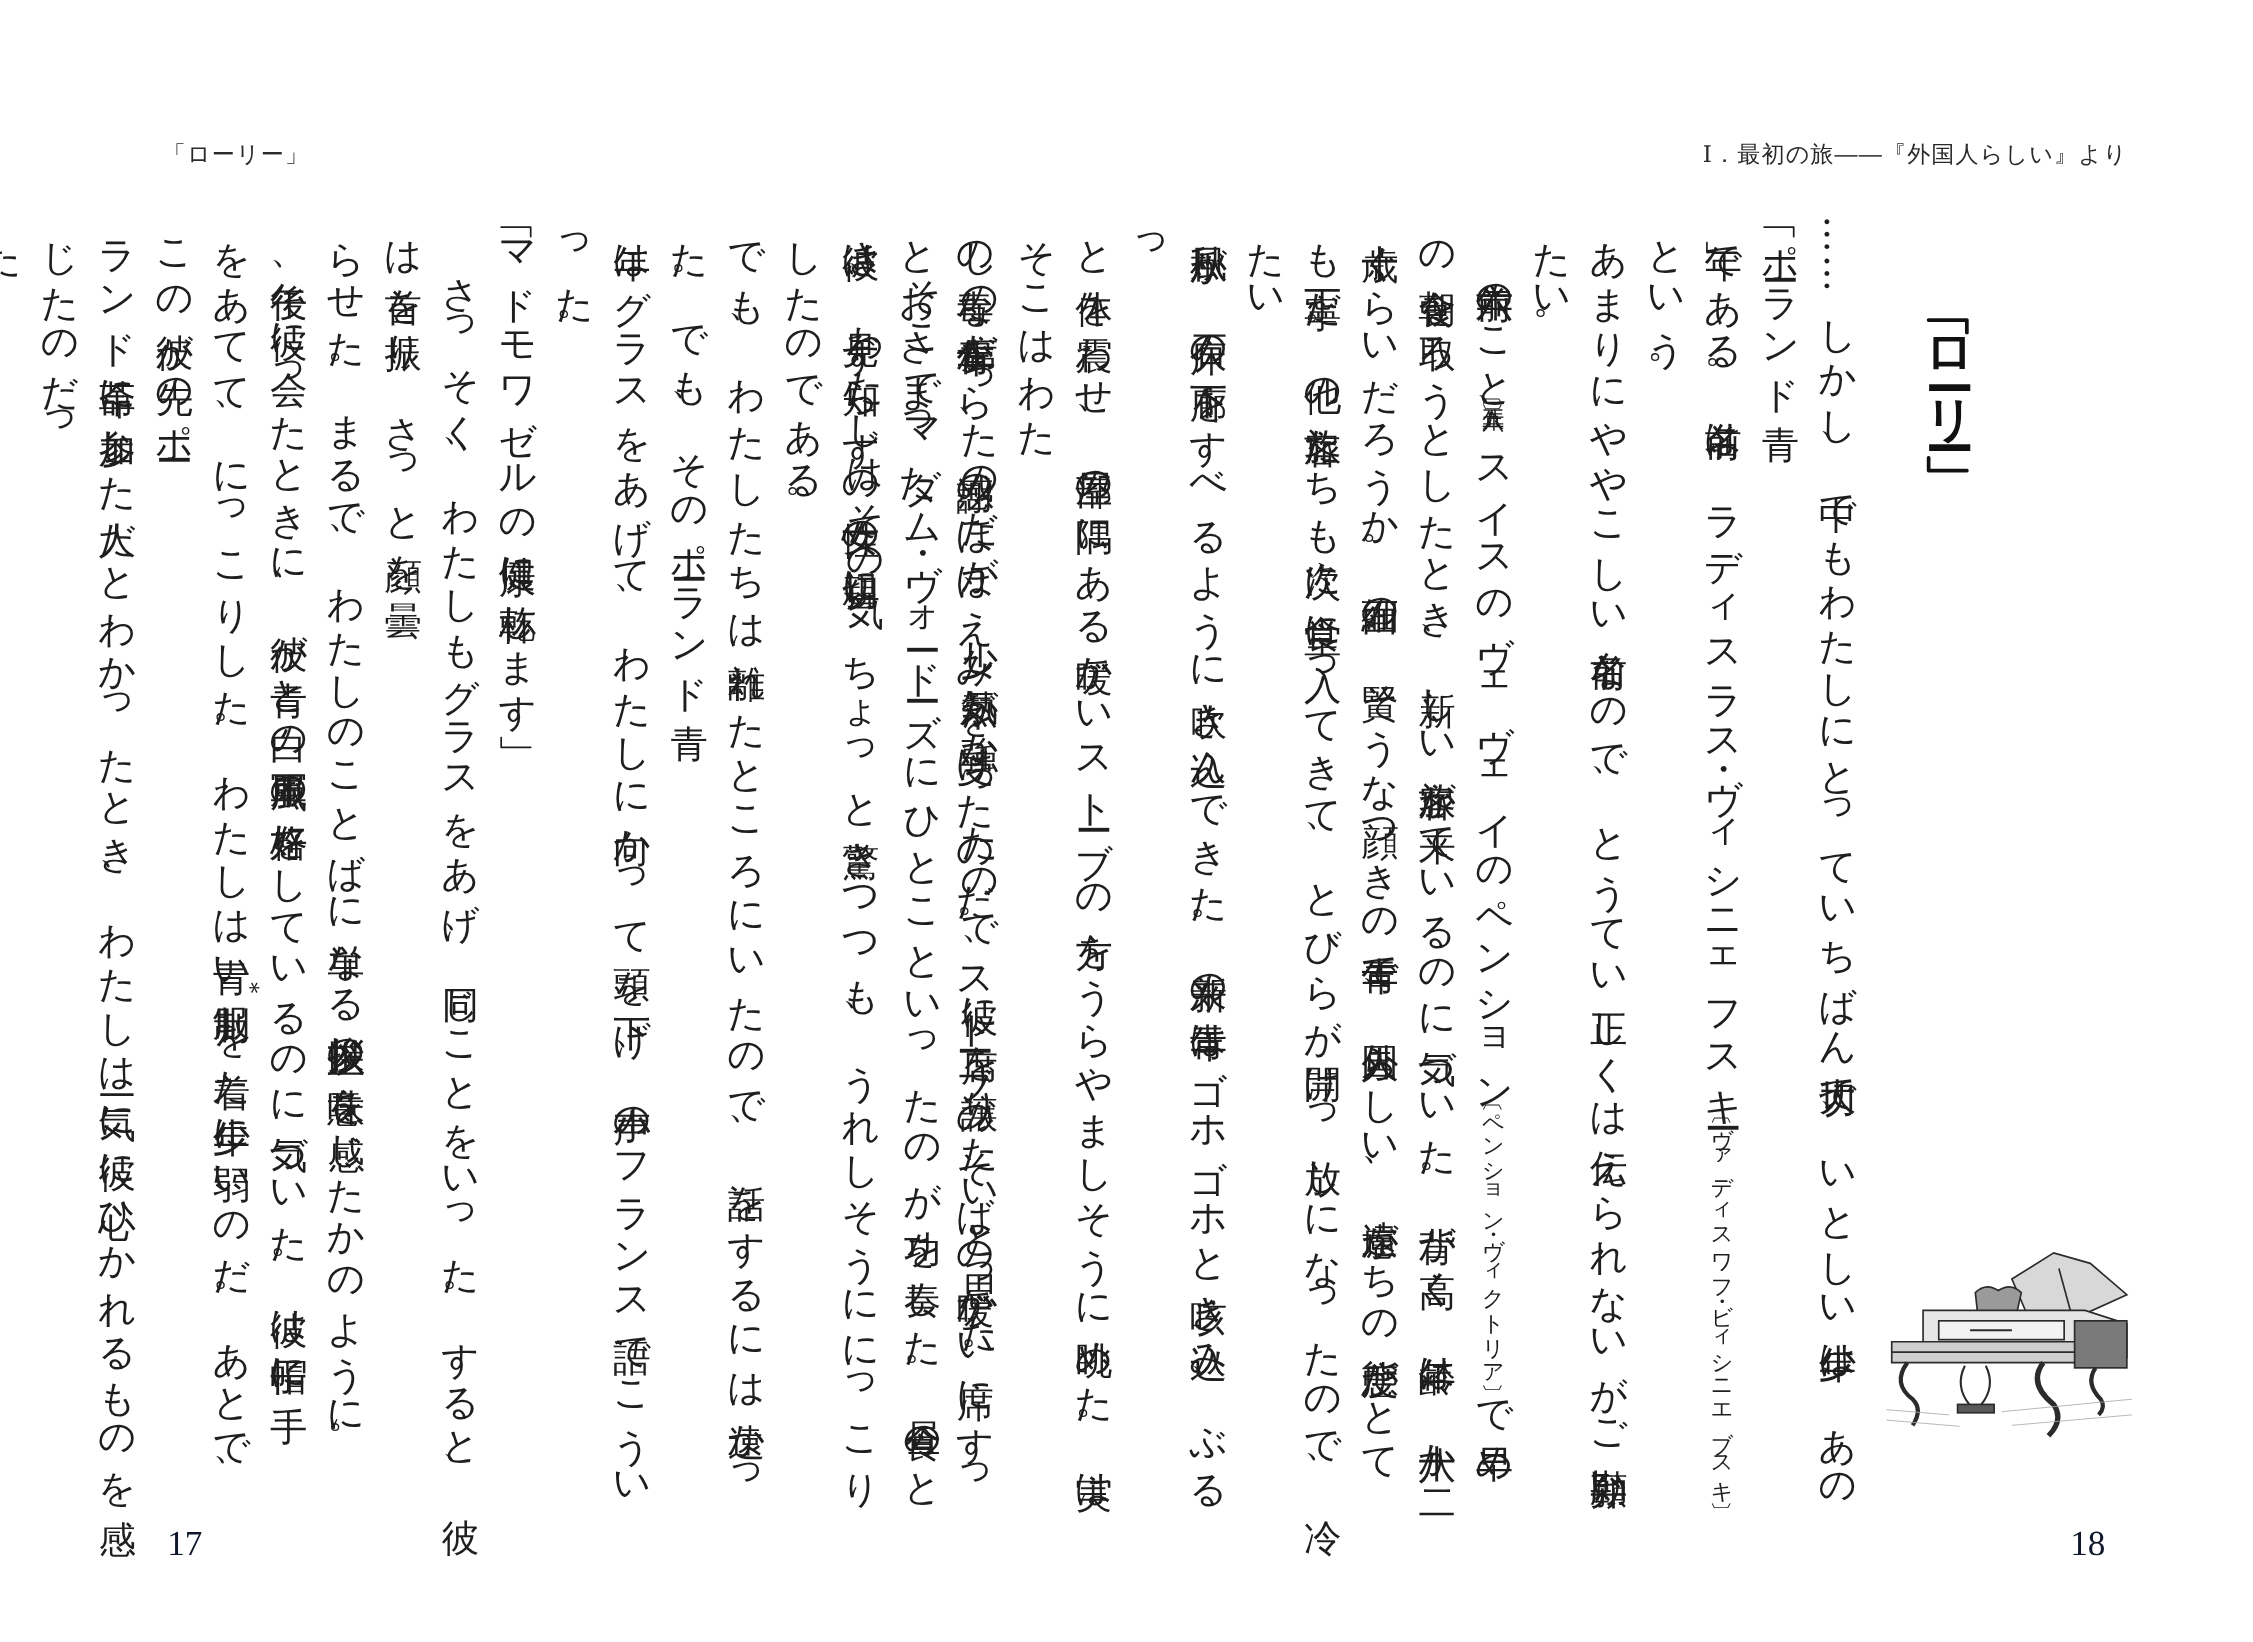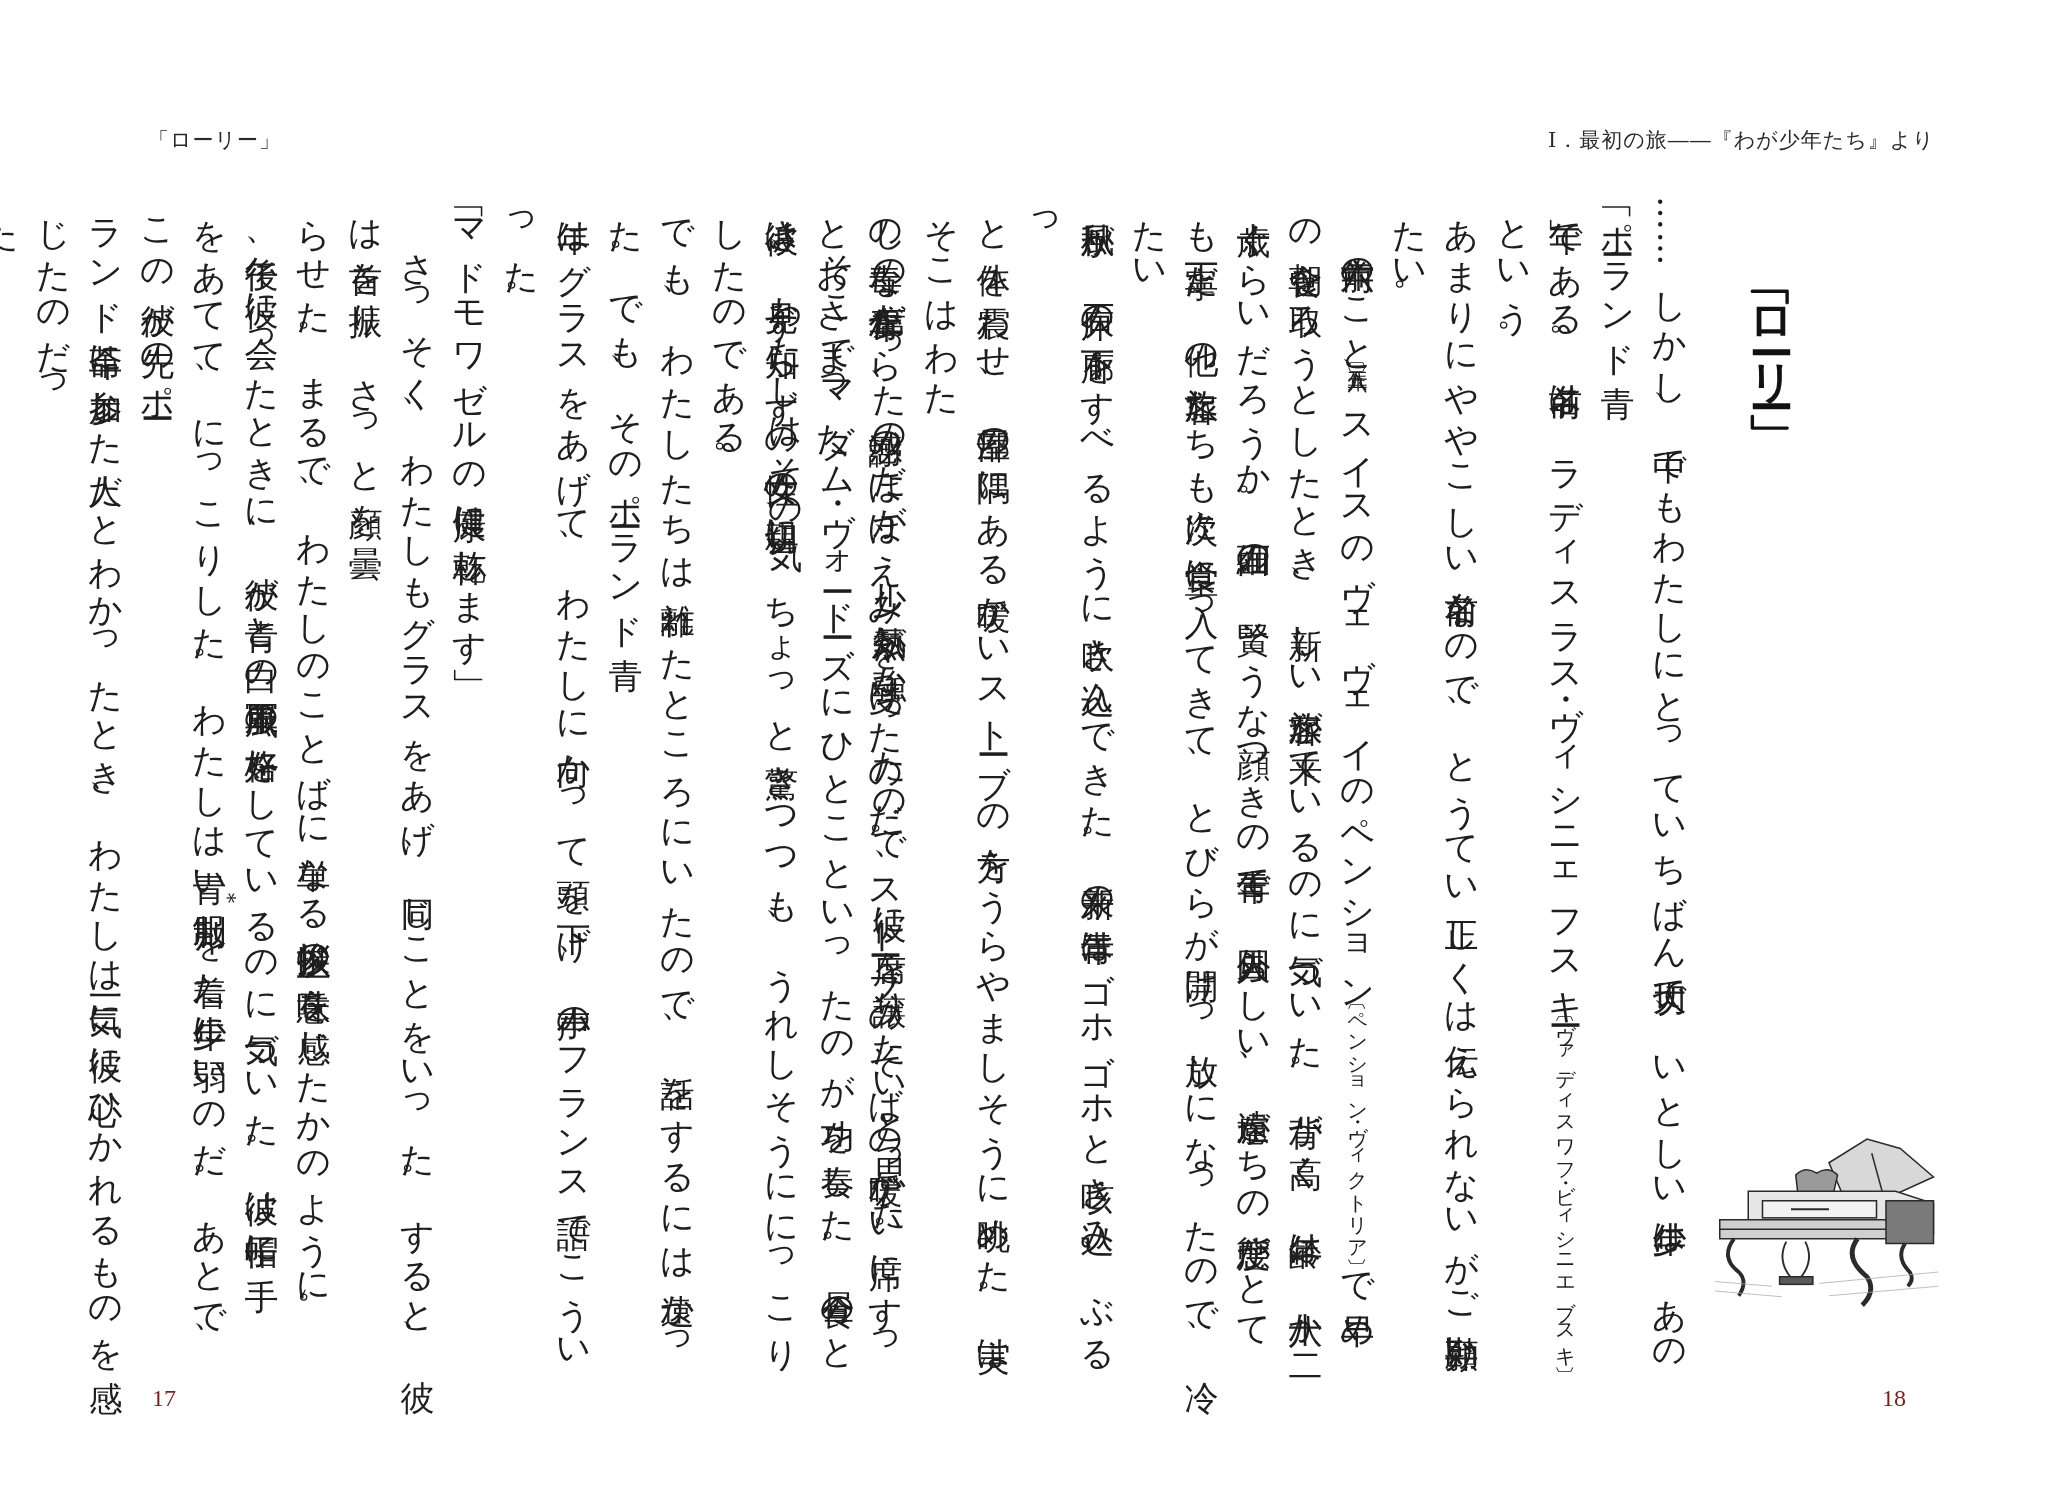--- a/index.html
+++ b/index.html
@@ -36,22 +36,22 @@
       letter-spacing: 1px;
       color: #2a2a2a;
       white-space: nowrap;
     }
     .page-left .running-head { left: 148px; }
     .page-right .running-head { left: 524px; }
 
     .folio {
       position: absolute;
       top: 1385px;
-      font-size: 24px;
-      color: #7f1d1d;
+      font-size: 32px;
+      color: #0f172a;
       font-family: "Liberation Serif", "DejaVu Serif", serif;
     }
     .page-left .folio { left: 152px; }
     .page-right .folio { left: 858px; }
 
     .body-text {
       position: absolute;
       top: 196px;
       height: 1160px;
       writing-mode: vertical-rl;
@@ -125,21 +125,21 @@
       <div class="para"><span>をあてて、にっこりした。わたしは青い制服</span><span class="asterisk">*</span><span>を着た少年に弱いのだ。あとで、この彼が先のポー</span></div>
       <div class="para">ランド革命に参加した人だとわかったとき、わたしは一気に彼に心ひかれるものを感じたのだっ</div>
       <div class="para">た。</div>
 
     </div>
 
     <div class="folio">17</div>
   </div>
 
   <div class="page page-right">
-    <div class="running-head">I．最初の旅――『わが少年たち』より</div>
+    <div class="running-head">I．最初の旅――『外国人らしい』より</div>
 
     <div class="chapter-title">「ローリー」</div>
 
     <div class="body-text">
       <div class="para">……しかし、中でもわたしにとっていちばん大切で、いとしい少年は、あの「ポーランド青</div>
       <div class="para"><span>年」である。名前は、ラディスラス・ヴィシニェフスキー</span><span class="ruby-note">〔ヴァディスワフ・ビィシニエブスキ〕</span><span>という。</span></div>
       <div class="para">あまりにややこしい名前なので、とうてい正しくは伝えられないがご勘弁願いたい。</div>
       <div class="para indent"><span>六年前のこと</span><span class="ruby-note">〔一八六五年〕</span><span>、スイスのヴェヴェイのペンション</span><span class="ruby-note">〔ペンション・ヴィクトリア〕</span><span>で早め</span></div>
       <div class="para">の朝食を取ろうとしたとき、新しい旅客が来ているのに気づいた。背が高く、年齢は、十八か二</div>
       <div class="para">十歳くらいだろうか。細面の、賢そうな顔つきの青年で、外国人らしい、遠慮がちの態度がとて</div>

